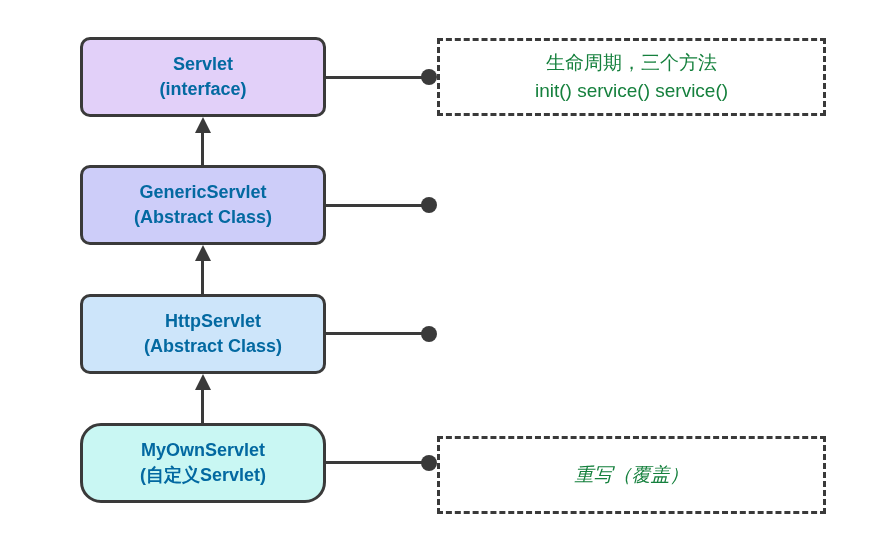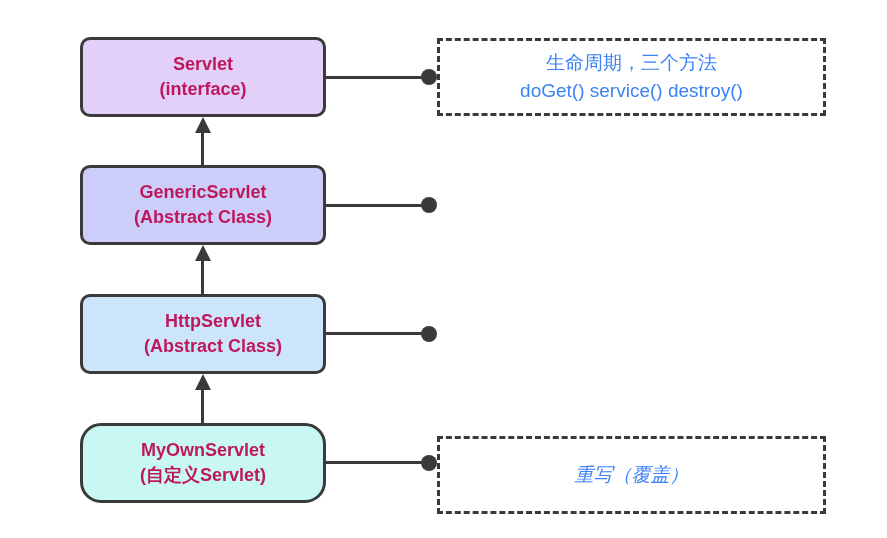--- a/index.html
+++ b/index.html
@@ -15,21 +15,21 @@
     position: absolute;
     left: 80px; width: 246px; height: 80px;
     box-sizing: border-box;
     border: 3px solid #3a3a3a;
     border-radius: 10px;
     display: flex; flex-direction: column;
     align-items: center; justify-content: center;
     gap: 2px;
   }
   .node .t {
-    font-size: 18px; font-weight: bold; color: #be185d;
+    font-size: 18px; font-weight: bold; color: #0369a1;
     line-height: 1.3; white-space: nowrap;
   }
   .n1 { top: 37px; }
   .n2 { top: 165px; }
   .n3 { top: 294px; }
   .n4 { top: 423px; border-radius: 21px; }
 
   
   .aline {
     position: absolute; left: 201px; width: 3px;
@@ -62,21 +62,21 @@
   .note {
     position: absolute;
     left: 437px; width: 389px; height: 78px;
     box-sizing: border-box;
     border: 3px dashed #3a3a3a;
     display: flex; flex-direction: column;
     align-items: center; justify-content: center;
     gap: 1px;
   }
   .note .t {
-    font-size: 19px; color: #3b82f6; line-height: 1.4; white-space: nowrap;
+    font-size: 19px; color: #15803d; line-height: 1.4; white-space: nowrap;
   }
   .t1 { top: 38px; } .t2 { top: 166px; } .t3 { top: 295px; } .t4 { top: 436px; font-style: italic; }
 </style>
 </head>
 <body>
 
 <div class="canvas">
 
   <div class="node n1" style="background: rgb(226, 208, 249);">
     <span class="t">Servlet</span>
@@ -109,21 +109,21 @@
   <div class="dot d1"></div>
   <div class="hline h2"></div>
   <div class="dot d2"></div>
   <div class="hline h3"></div>
   <div class="dot d3"></div>
   <div class="hline h4"></div>
   <div class="dot d4"></div>
 
   <div class="note t1">
     <span class="t">生命周期，三个方法</span>
-    <span class="t">doGet() service() destroy()</span>
+    <span class="t">init() service() service()</span>
   </div>
 
 
 
   <div class="note t4">
     <span class="t">重写（覆盖）</span>
   </div>
 
 </div>
 

